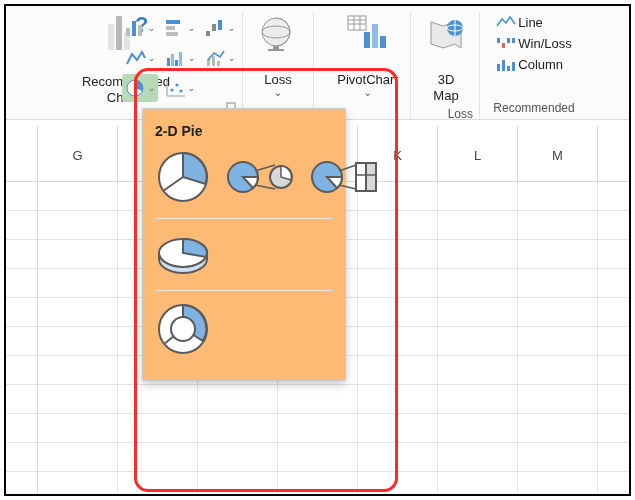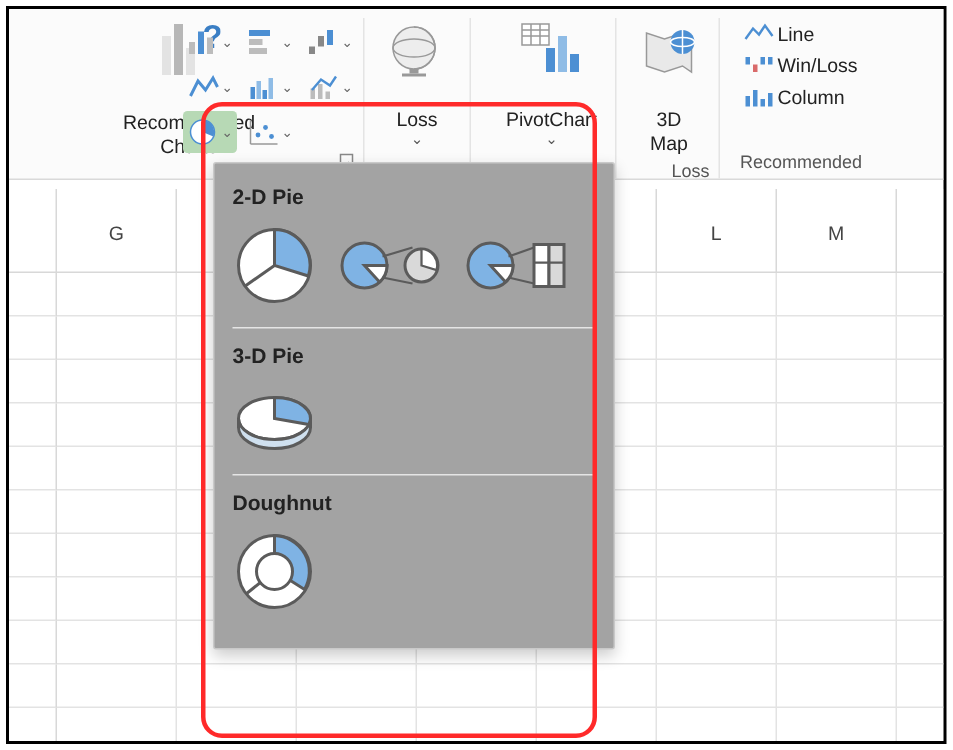--- a/index.html
+++ b/index.html
@@ -149,22 +149,22 @@
     border-bottom: 1px solid #e3e3e3;
     height: 29px;
     box-sizing: border-box;
   }
 
   
   .pie-panel {
     position: absolute;
     left: 136px;
     top: 102px;
-    width: 268px;
-    background: #a3a3a3;
+    width: 204px;
+    background: #fdba74;
     border: 1px solid #c9c9c9;
     border-radius: 2px;
     box-shadow: 0 4px 10px rgba(0,0,0,.2);
     padding: 10px 12px 14px 12px;
     box-sizing: border-box;
     z-index: 20;
   }
   .pie-panel .sec-title {
     font-weight: 700;
     font-size: 14px;
@@ -534,32 +534,30 @@
           <path d="M18 24 L33 24 A15 15 0 0 1 28 35 Z" fill="#fff" stroke="#5b5b5b" stroke-width="2"></path>
           <line x1="30" y1="18" x2="47" y2="12" stroke="#5b5b5b" stroke-width="1.5"></line>
           <line x1="30" y1="32" x2="47" y2="36" stroke="#5b5b5b" stroke-width="1.5"></line>
           <rect x="47" y="10" width="10" height="28" fill="#fff" stroke="#5b5b5b" stroke-width="2"></rect>
           <rect x="57" y="10" width="10" height="28" fill="#d9d9d9" stroke="#5b5b5b" stroke-width="2"></rect>
           <line x1="47" y1="22" x2="67" y2="22" stroke="#5b5b5b" stroke-width="1.5"></line>
         </svg>
       </div>
     </div>
     <hr>
-    <div class="sec-title">3-D Pie</div>
     <div class="pie-row">
       <div class="pie-opt">
         <svg width="60" height="48">
           <ellipse cx="28" cy="24" rx="24" ry="14" fill="#fff" stroke="#5b5b5b" stroke-width="2"></ellipse>
           <path d="M28 24 L28 10 A24 14 0 0 1 51 28 Z" fill="#7fb3e4" stroke="#5b5b5b" stroke-width="2"></path>
           <path d="M4 24 A24 14 0 0 0 52 24 L52 30 A24 14 0 0 1 4 30 Z" fill="#cfe0ef" stroke="#5b5b5b" stroke-width="2"></path>
         </svg>
       </div>
     </div>
     <hr>
-    <div class="sec-title">Doughnut</div>
     <div class="pie-row">
       <div class="pie-opt">
         <svg width="56" height="56">
           <circle cx="28" cy="28" r="24" fill="#fff" stroke="#5b5b5b" stroke-width="2"></circle>
           <path d="M28 4 A24 24 0 0 1 48 40 L37 33 A12 12 0 0 0 28 16 Z" fill="#7fb3e4" stroke="#5b5b5b" stroke-width="2"></path>
           <circle cx="28" cy="28" r="12" fill="#fff" stroke="#5b5b5b" stroke-width="2"></circle>
           <line x1="28" y1="4" x2="28" y2="16" stroke="#5b5b5b" stroke-width="2"></line>
           <line x1="9" y1="43" x2="19" y2="35" stroke="#5b5b5b" stroke-width="2"></line>
         </svg>
       </div>

